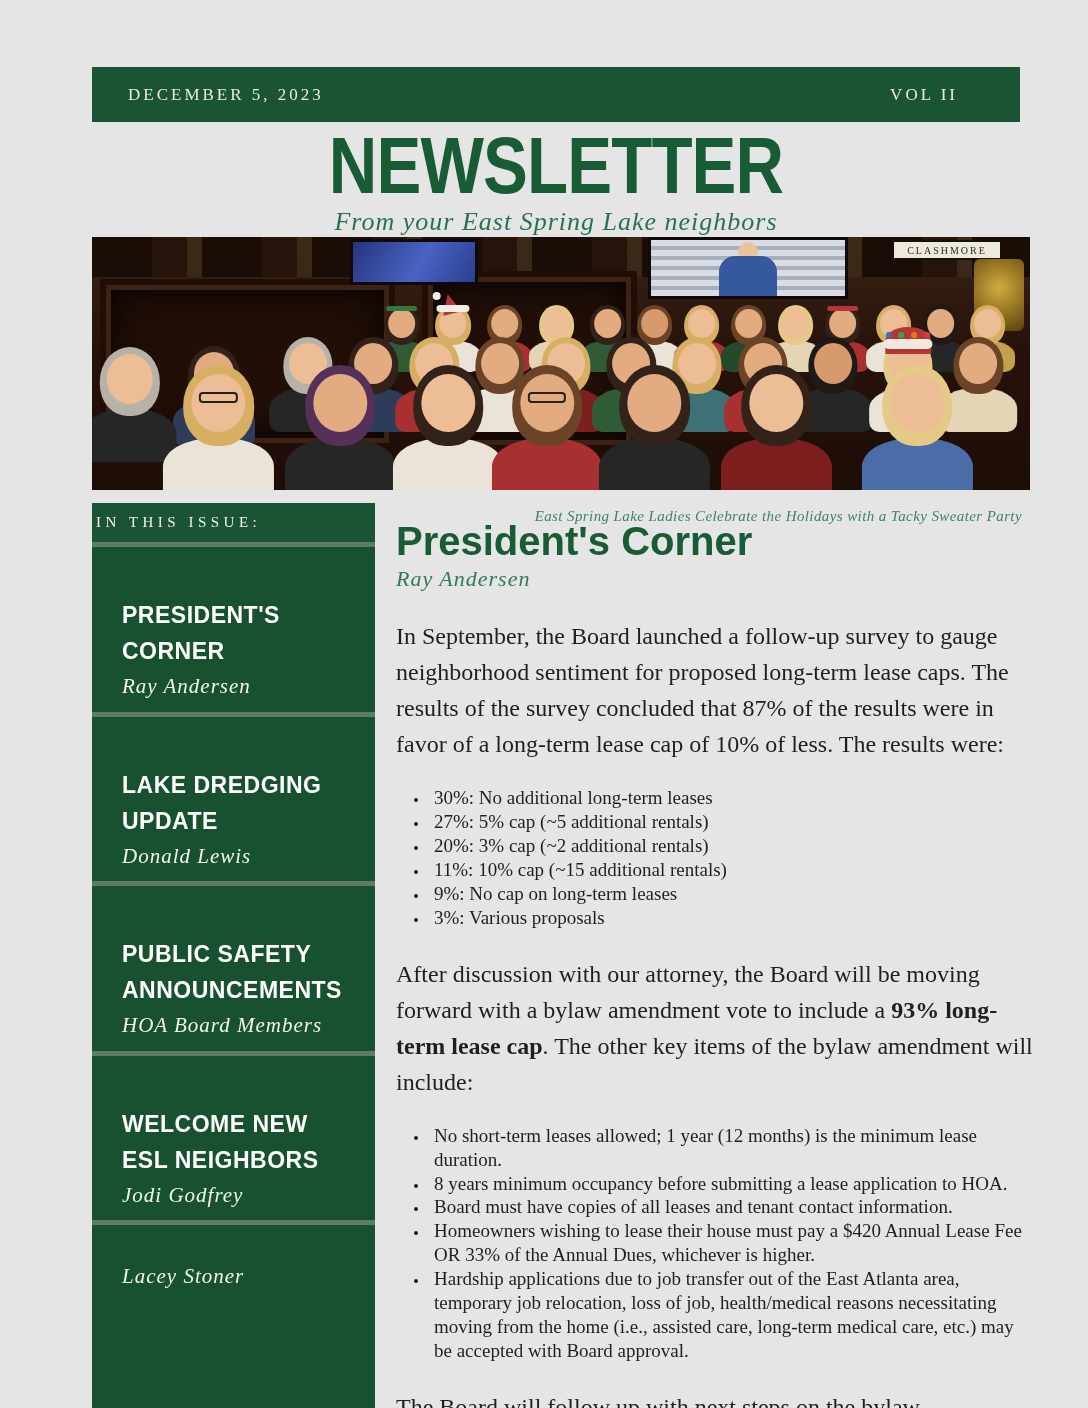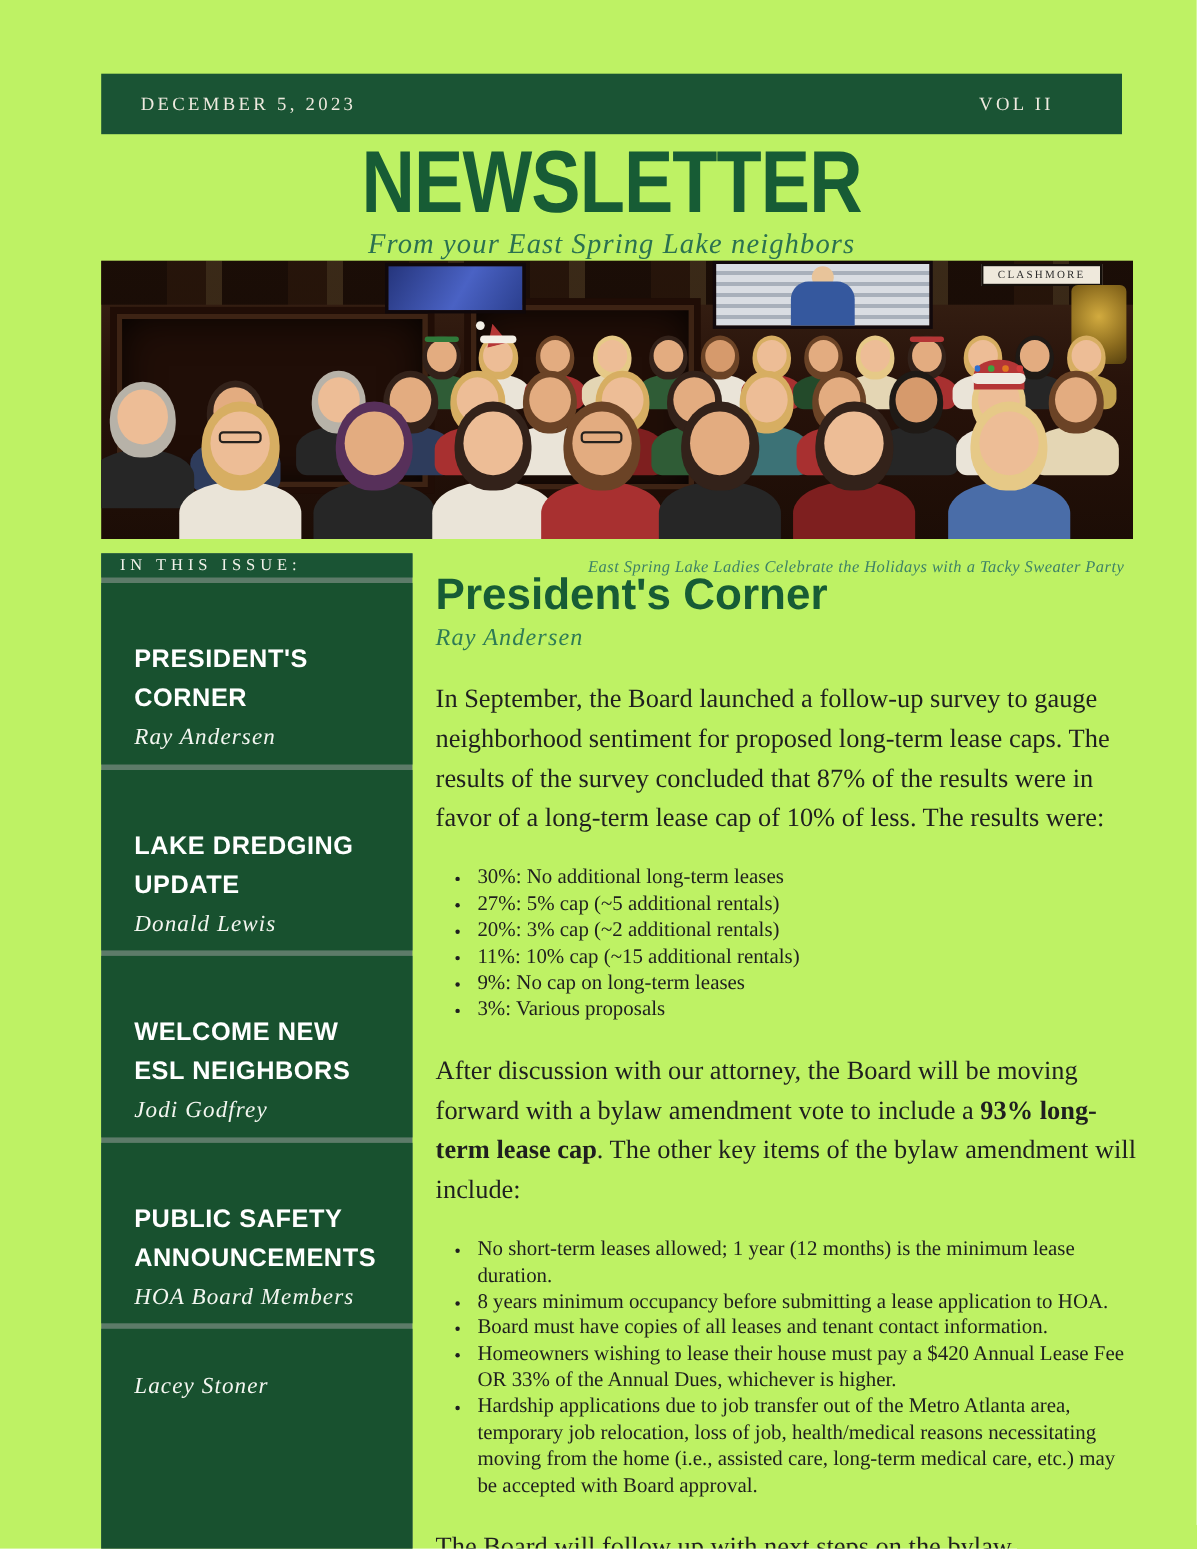--- a/index.html
+++ b/index.html
@@ -1,20 +1,20 @@
 <!DOCTYPE html>
 <html><head>
 <meta charset="utf-8">
 <style>
   * { box-sizing: border-box; }
   html,body { margin:0; padding:0; background:#ffffff; }
   .page {
     position: relative;
     width: 1088px; height: 1408px;
-    background: #bef264;
+    background: #e5e5e5;
     font-family: "Liberation Serif", serif;
     overflow: hidden;
     text-decoration: underline;
   }
 
   
   .banner {
     position: absolute; left: 92px; top: 67px;
     width: 928px; height: 55px;
     background: #1a5434;
@@ -105,23 +105,23 @@
     font-size:15px; color:#3e8266; letter-spacing:.4px;
   }
 
   
   .sidebar {
     position:absolute; left:92px; top:503px; width:283px;
     background:#5d7b69;
     display:flex; flex-direction:column; gap:5px;
   }
   .sb-header {
-    background:#1a5434; height:22px;
+    background:#1a5434; height:39px;
     display:flex; align-items:center;
-    padding-left:17px;
+    padding-left:4px;
     color:#f2f2ea; font-size:15px; letter-spacing:4.5px;
   }
   .sb-panel { background:#18512f; padding:34px 18px 10px 30px; min-height:144px; }
   .sb-panel.tall { min-height:204px; }
   .sb-title {
     font-family:"Liberation Sans", sans-serif;
     font-weight:bold; font-size:23px; line-height:1.57;
     letter-spacing:.5px; color:#ffffff;
     white-space:pre-line;
     margin-top:16px;
@@ -370,29 +370,29 @@
       <div class="sb-author">Ray Andersen</div>
     </div>
 
     <div class="sb-panel">
       <div class="sb-title">LAKE DREDGING
 UPDATE</div>
       <div class="sb-author">Donald Lewis</div>
     </div>
 
     <div class="sb-panel">
+      <div class="sb-title">PUBLIC SAFETY
+ANNOUNCEMENTS</div>
+      <div class="sb-author">HOA Board Members</div>
+    </div>
+
+    <div class="sb-panel">
       <div class="sb-title">WELCOME NEW
 ESL NEIGHBORS</div>
       <div class="sb-author">Jodi Godfrey</div>
-    </div>
-
-    <div class="sb-panel">
-      <div class="sb-title">PUBLIC SAFETY
-ANNOUNCEMENTS</div>
-      <div class="sb-author">HOA Board Members</div>
     </div>
 
     <div class="sb-panel tall">
       <div class="sb-author">Lacey Stoner</div>
     </div>
   </div>
 
   <div class="article">
     <h2>President's Corner</h2>
     <div class="byline">Ray Andersen</div>
@@ -408,21 +408,21 @@
         <li>3%: Various proposals</li>
       </ul>
 
     <p><span>After discussion with our attorney, the Board will be moving forward with a bylaw amendment vote to include a </span><strong>93% long-term lease cap</strong><span>.  The other key items of the bylaw amendment will include:</span></p>
 
     <ul>
         <li>No short-term leases allowed; 1 year (12 months) is the minimum lease duration.</li>
         <li>8 years minimum occupancy before submitting a lease application to HOA.</li>
         <li>Board must have copies of all leases and tenant contact information.</li>
         <li>Homeowners wishing to lease their house must pay a $420 Annual Lease Fee OR 33% of the Annual Dues, whichever is higher.</li>
-        <li>Hardship applications due to job transfer out of the Metro Atlanta area, temporary job relocation, loss of job, health/medical reasons necessitating moving from the home (i.e., assisted care, long-term medical care, etc.) may be accepted with Board approval.</li>
+        <li>Hardship applications due to job transfer out of the East Atlanta area, temporary job relocation, loss of job, health/medical reasons necessitating moving from the home (i.e., assisted care, long-term medical care, etc.) may be accepted with Board approval.</li>
       </ul>
 
     <p>The Board will follow up with next steps on the bylaw amendment voting process.</p>
 
     <p class="closing">Thank you for all of your support!
 Ray Andersen</p>
   </div>
 
 </div>
 

